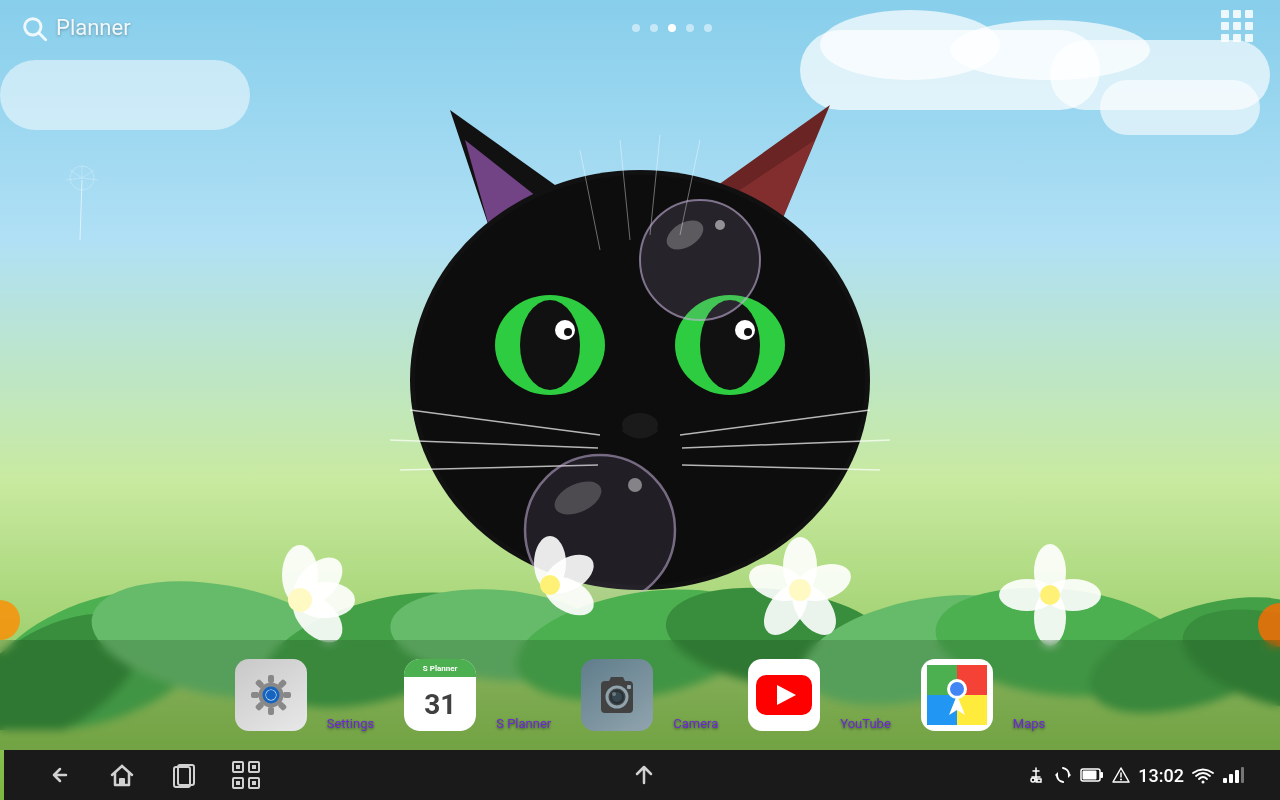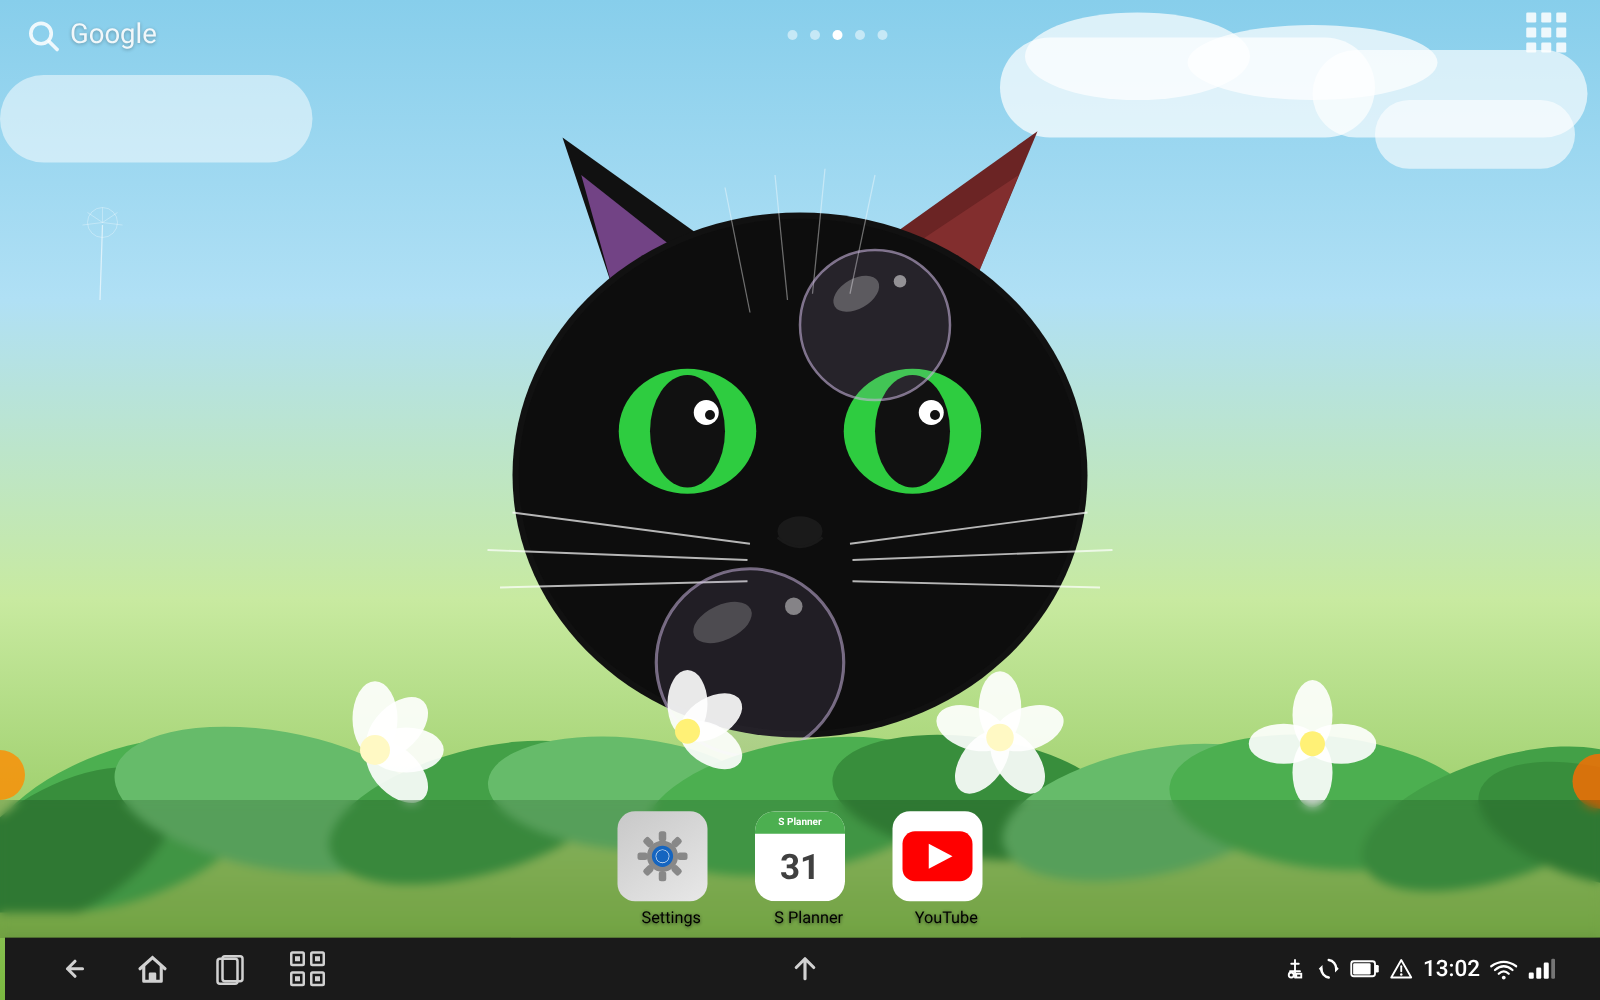--- a/index.html
+++ b/index.html
@@ -105,41 +105,41 @@
       align-items: center;
       justify-content: center;
       gap: 30px;
       z-index: 10;
       background: rgba(0,0,0,0.15);
       backdrop-filter: blur(4px);
     }
 
     .app-icon {
       display: flex;
-      flex-direction: column;
-      align-items: center;
+      flex-direction: row;
+      align-items: flex-end;
       gap: 6px;
       cursor: pointer;
       min-width: 80px;
     }
 
     .app-icon-img {
       width: 72px;
       height: 72px;
       border-radius: 16px;
       display: flex;
       align-items: center;
       justify-content: center;
       overflow: hidden;
       position: relative;
     }
 
     .app-label {
       font-size: 13px;
-      color: #000000;
+      color: #6d28d9;
       text-shadow: 0 1px 3px rgba(0,0,0,0.6);
       text-align: center;
       margin-left: 14px;
     }
 
     
     .settings-icon-bg {
       width: 72px;
       height: 72px;
       border-radius: 14px;
@@ -422,21 +422,21 @@
     </svg>
   </div>
 </div>
 
 <div id="top-bar">
   <div id="google-search">
     <svg id="search-icon-svg" viewBox="0 0 24 24" fill="none">
       <circle cx="11" cy="11" r="7" stroke="rgba(255,255,255,0.85)" stroke-width="2.5"></circle>
       <line x1="16.5" y1="16.5" x2="22" y2="22" stroke="rgba(255,255,255,0.85)" stroke-width="2.5" stroke-linecap="round"></line>
     </svg>
-    <span id="google-text">Google</span>
+    <span id="google-text">Planner</span>
   </div>
 
   <div id="page-dots">
     <div class="dot"></div>
     <div class="dot"></div>
     <div class="dot active"></div>
     <div class="dot"></div>
     <div class="dot"></div>
   </div>
 
@@ -484,31 +484,61 @@
   <div class="app-icon">
     <div class="app-icon-img">
       <div class="splanner-bg">
         <div class="splanner-header">S Planner</div>
         <div class="splanner-date">31</div>
       </div>
     </div>
     <span class="app-label">S Planner</span>
   </div>
 
+  <div class="app-icon">
+    <div class="app-icon-img camera-bg">
+      <svg width="48" height="40" viewBox="0 0 48 40">
+        <path d="M 8 10 Q 8 6 12 6 L 16 6 L 18 2 L 30 2 L 32 6 L 36 6 Q 40 6 40 10 L 40 34 Q 40 38 36 38 L 12 38 Q 8 38 8 34 Z" fill="#424242"></path>
+        <circle cx="24" cy="22" r="10" fill="none" stroke="#90A4AE" stroke-width="3"></circle>
+        <circle cx="24" cy="22" r="7" fill="#263238"></circle>
+        <circle cx="24" cy="22" r="5" fill="#37474F"></circle>
+        <circle cx="21" cy="19" r="2" fill="rgba(255,255,255,0.3)"></circle>
+        <rect x="34" y="10" width="4" height="4" rx="1" fill="#90A4AE"></rect>
+      </svg>
+    </div>
+    <span class="app-label">Camera</span>
+  </div>
 
   <div class="app-icon">
     <div class="app-icon-img youtube-bg">
       <svg width="60" height="44" viewBox="0 0 60 44">
         <rect x="2" y="2" width="56" height="40" rx="10" fill="#FF0000"></rect>
         <polygon points="23,12 23,32 42,22" fill="white"></polygon>
       </svg>
     </div>
     <span class="app-label">YouTube</span>
   </div>
 
+  <div class="app-icon">
+    <div class="app-icon-img maps-bg">
+      <svg width="60" height="60" viewBox="0 0 60 60">
+        <rect width="60" height="60" fill="white"></rect>
+
+        <rect x="0" y="0" width="30" height="30" fill="#4CAF50"></rect>
+        <rect x="30" y="0" width="30" height="30" fill="#F44336"></rect>
+        <rect x="0" y="30" width="30" height="30" fill="#2196F3"></rect>
+        <rect x="30" y="30" width="30" height="30" fill="#FFEB3B"></rect>
+
+        <circle cx="30" cy="24" r="10" fill="white"></circle>
+        <circle cx="30" cy="24" r="7" fill="#4285F4"></circle>
+        <path d="M30 30 L22 50 L30 45 L38 50 Z" fill="white"></path>
+      </svg>
+    </div>
+    <span class="app-label">Maps</span>
+  </div>
 
 
 
 
 </div>
 
 <div id="nav-bar">
 
   <div class="nav-group">
 

